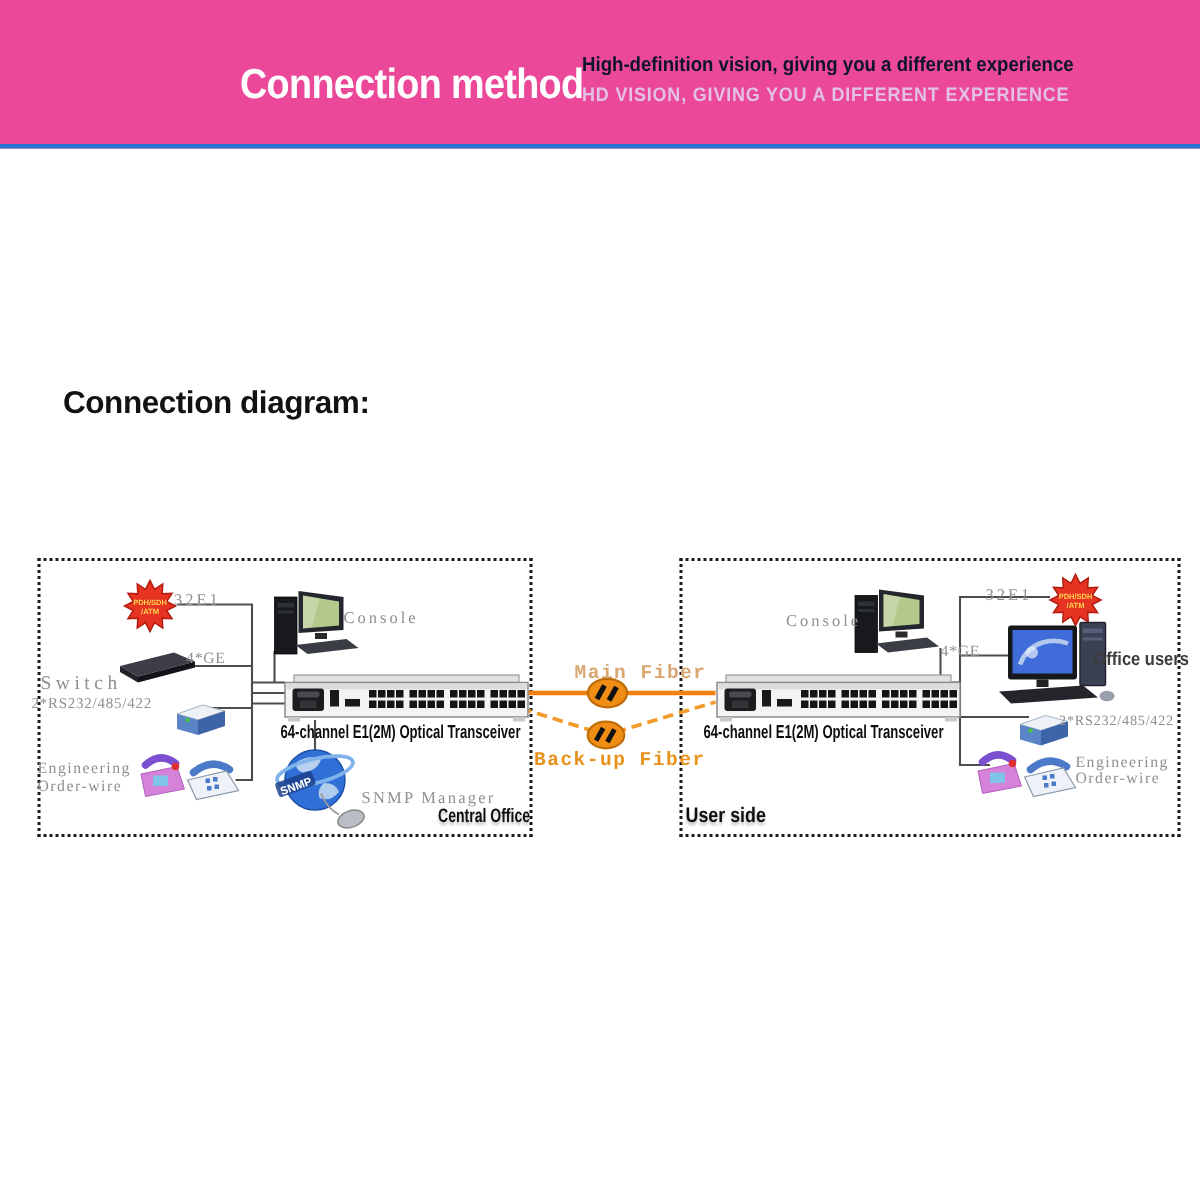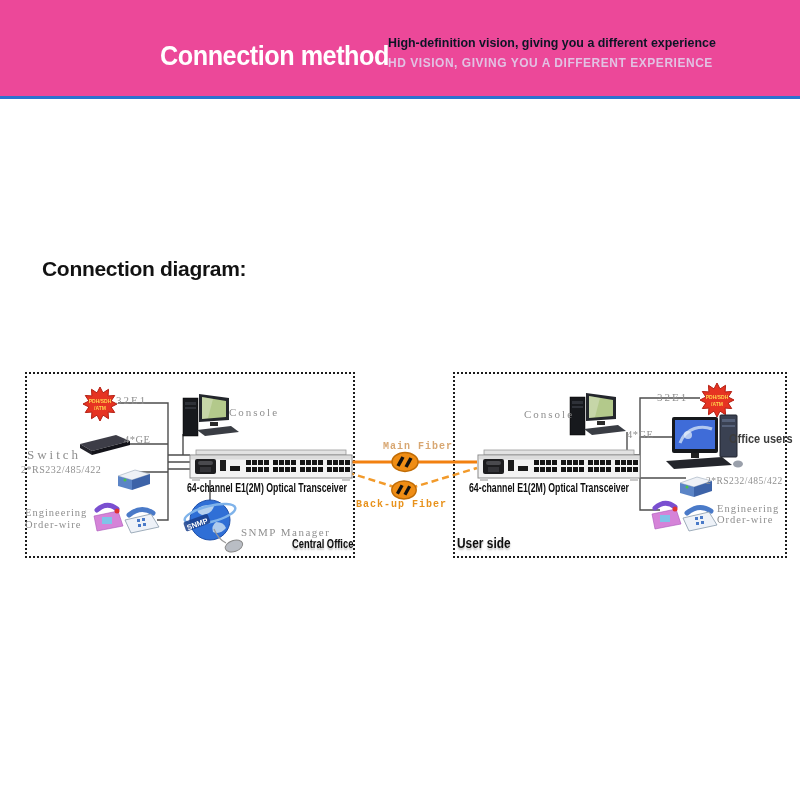--- a/index.html
+++ b/index.html
@@ -24,21 +24,21 @@
   #box-user{left:453px;top:372px;width:330px;height:182px;}
   
   .lbl{position:absolute;font-family:Liberation Serif, serif;color:#8f8f8f;white-space:nowrap;text-align:center;}
   .lbl-11{font-size:11px;letter-spacing:2px;}
   .lbl-10{font-size:10px;letter-spacing:.5px;}
   .lbl-sw{font-size:13px;letter-spacing:3px;}
   .bold-lbl{position:absolute;font-family:"Liberation Sans",sans-serif;font-weight:bold;color:#0e0e0e;
             white-space:nowrap;transform-origin:0 50%;}
   .shadowed{text-shadow:0 2px 2px rgba(0,0,0,.25);}
   .fiber-lbl{position:absolute;font-family:"Liberation Mono",monospace;font-weight:bold;
-             font-size:10px;letter-spacing:1px;white-space:nowrap;}
+             font-size:13px;letter-spacing:1px;white-space:nowrap;}
   #lbl-main-fiber{left:383px;top:441px;color:#d8a772;}
   #lbl-backup-fiber{left:356px;top:499px;color:#e8921c;}
   #overlay{position:absolute;left:0;top:0;}
 </style>
 </head>
 <body>
 
 <div id="page">
 
   <div id="header">

